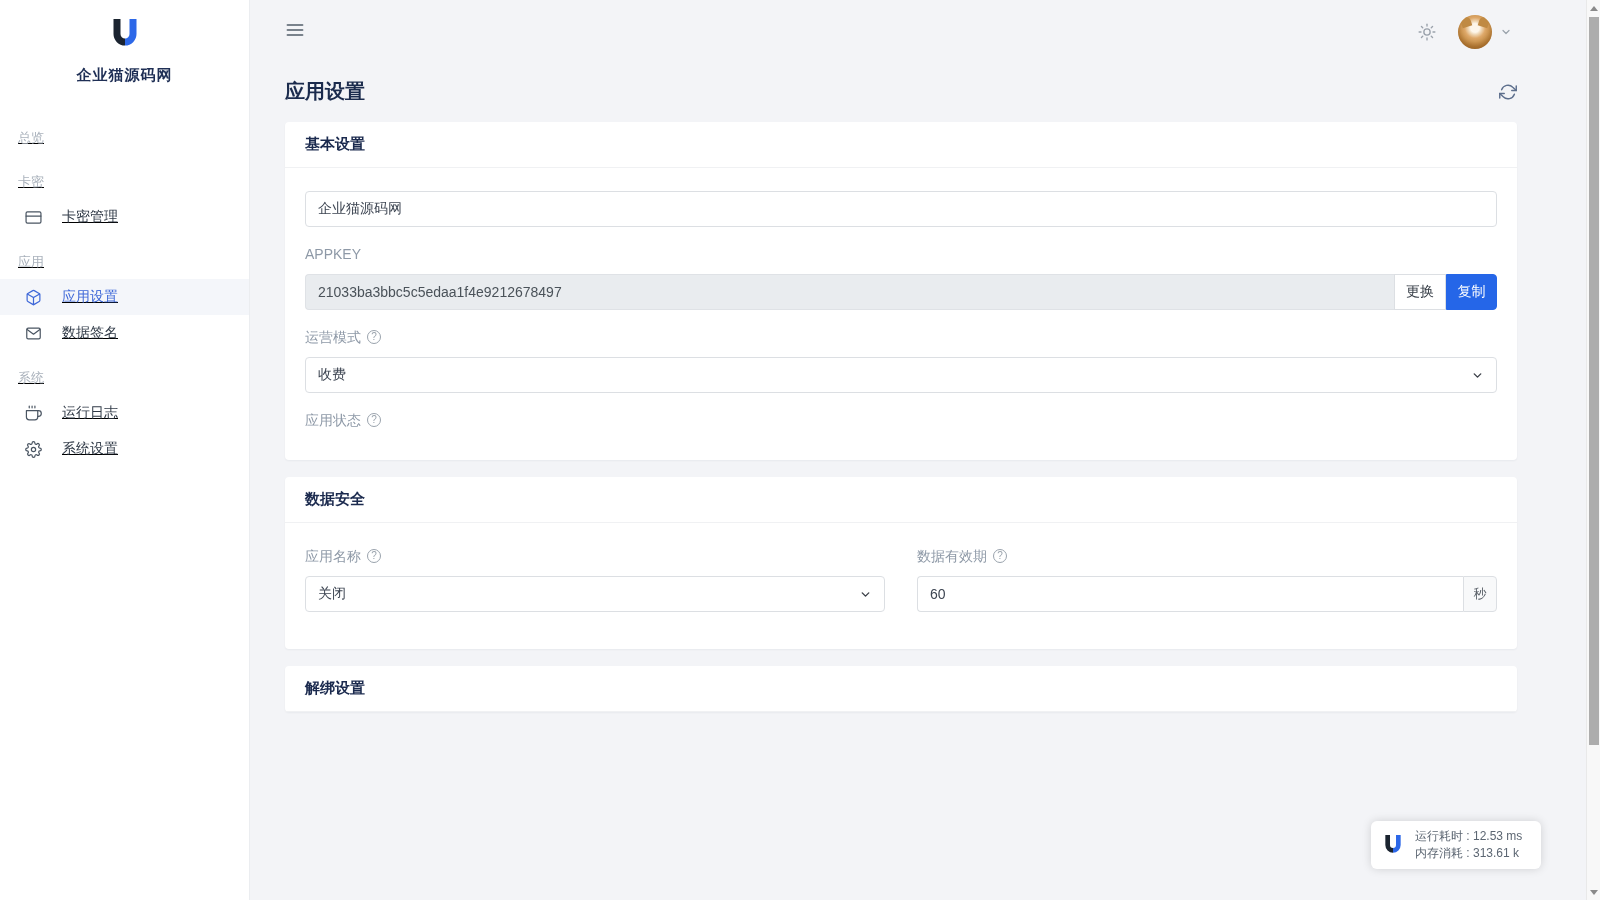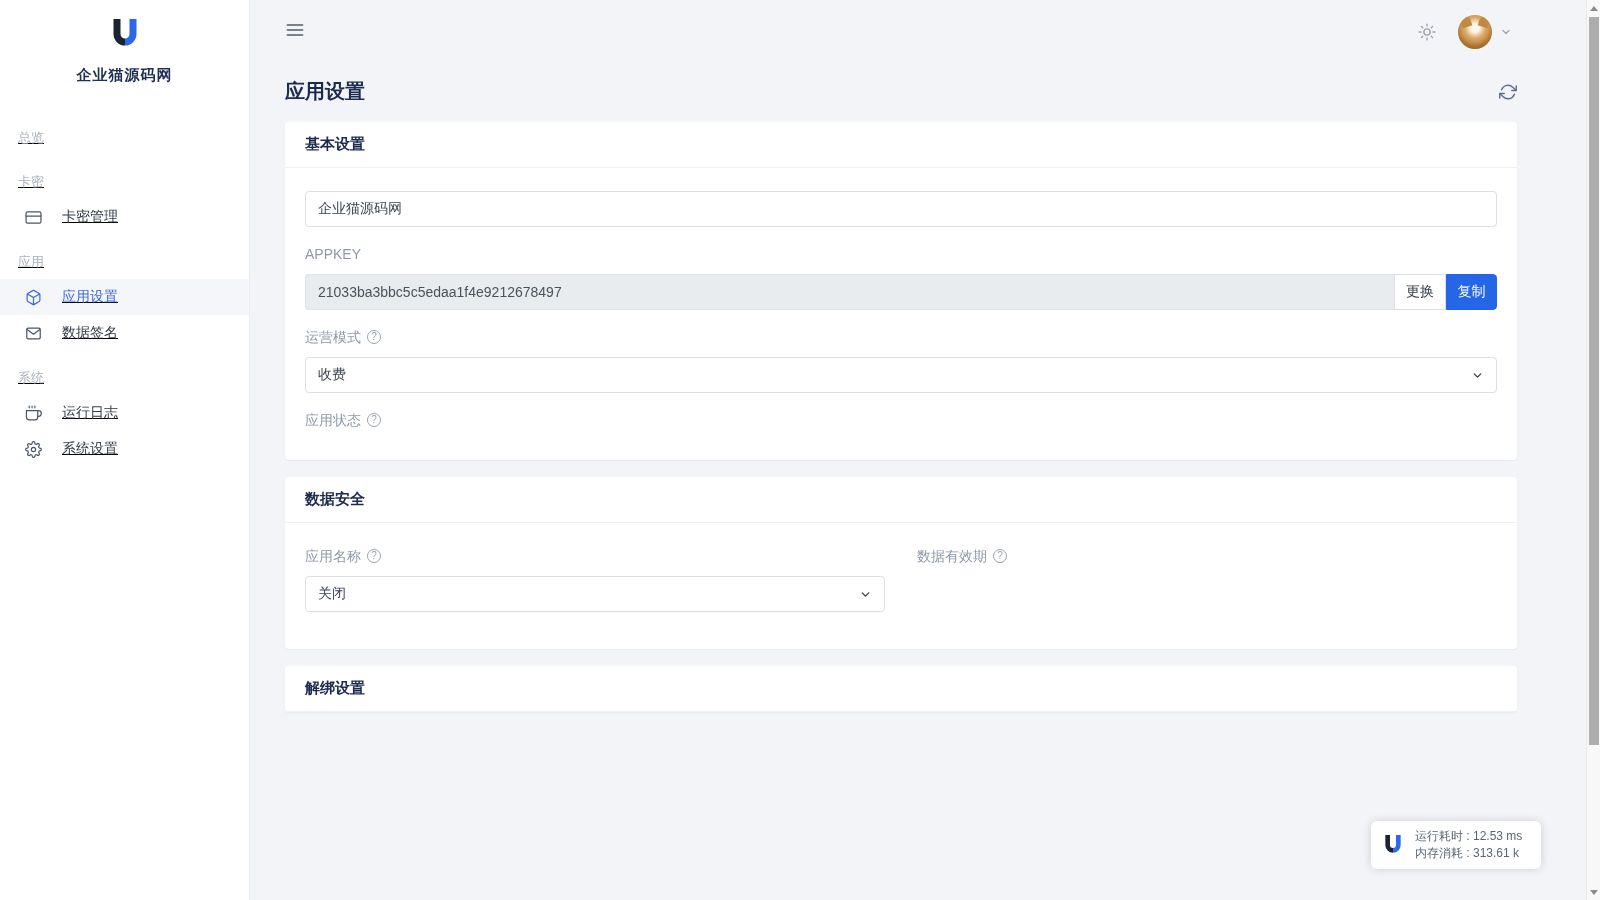--- a/index.html
+++ b/index.html
@@ -250,20 +250,24 @@
                     <polyline points="6 9 12 15 18 9"></polyline>
                   </svg>
                 </span>
             </div>
           </div>
           <div class="field">
             <div class="field-label">
                 <span>数据有效期</span>
                 <span class="help"></span>
               </div>
+            <div class="input-group">
+              <input class="ig-plain" type="text" value="60" style="">
+              <span class="addon">秒</span>
+            </div>
           </div>
         </div>
       </div>
     </section>
 
     <section class="card">
       <div class="card-header">解绑设置</div>
     </section>
 
   </div>

